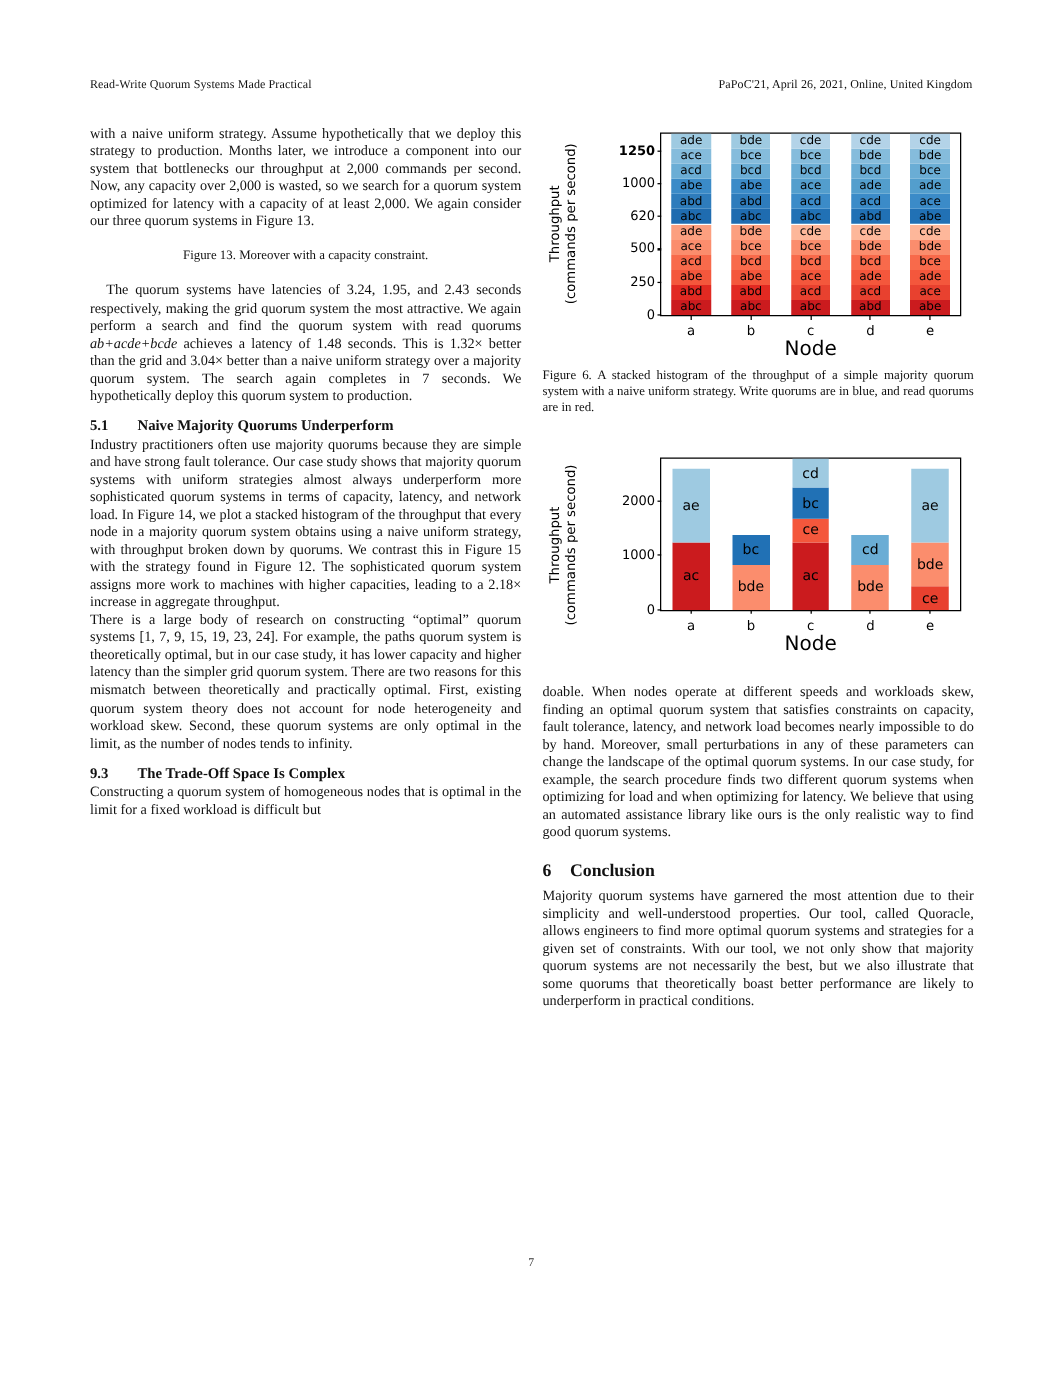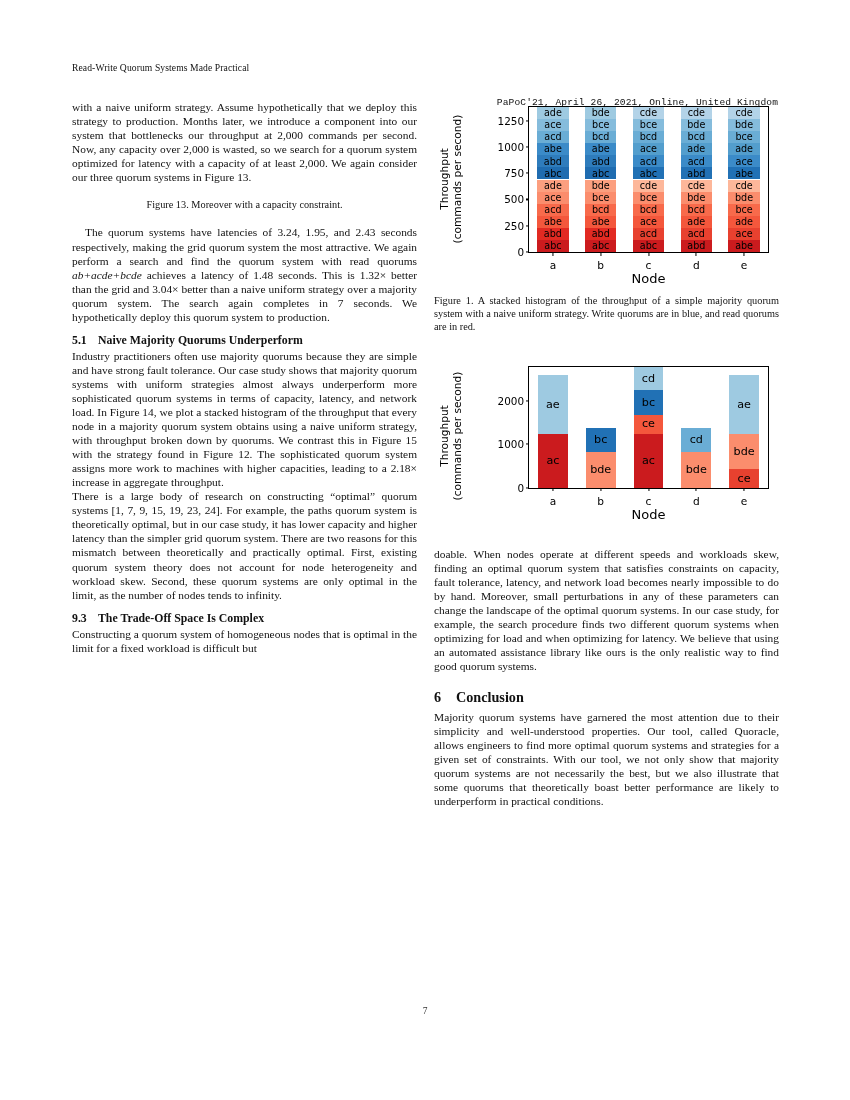--- a/index.html
+++ b/index.html
@@ -26,21 +26,21 @@
     position: absolute;
     left: 72px; top: 62px;
     width: 706px;
     display: flex;
     justify-content: space-between;
     font-size: 9.6px;
     letter-spacing: 0.1px;
     color: #111;
   }
   .runhead .rh-left { font-family: "Liberation Serif", serif; }
-  .runhead .rh-right { font-family: Liberation Mono, monospace; margin-top: 35px; }
+  .runhead .rh-right { font-family: Liberation Serif, serif; }
 
   
   .col {
     position: absolute;
     top: 100px;
     width: 345px;
     font-size: 11.4px;
     line-height: 14.05px;
     text-align: justify;
     text-justify: inter-word;
@@ -81,21 +81,21 @@
   }
   h2.sec .num { display: inline-block; width: 22px; }
 
   h3.subsec {
     font-family: "Liberation Serif", serif;
     font-size: 11.8px;
     font-weight: bold;
     margin: 9px 0 2px 0;
     line-height: 14px;
   }
-  h3.subsec .num { display: inline-block; width: 26px; }
+  h3.subsec .num { display: inline-block; width: 38px; }
 
   .pagenum {
     position: absolute;
     left: 0; top: 1006px;
     width: 850px;
     text-align: center;
     font-size: 9.4px;
     color: #333;
   }
 
@@ -161,21 +161,21 @@
     top: 100%;
     width: 1.1px;
     height: 3.5px;
     background: #000;
     transform: translateX(-50%);
   }
   .xlabel {
     position: absolute;
     width: 100%;
     text-align: center;
-    font-size: 13px;
+    font-size: 16px;
     color: #000;
     font-family: "DejaVu Sans", sans-serif;
   }
 
   .bar-seg {
     position: absolute;
     box-sizing: border-box;
     display: flex;
     align-items: center;
     justify-content: center;
@@ -228,25 +228,25 @@
           <span>Throughput</span>
           <span>(commands per second)</span>
         </div>
         <div class="axes" id="axes14" style="left:94px; top:6px; width:241px; height:147px;">
             <div class="ytick" style="top: 145px;">0</div>
             <div class="ytickmark" style="top: 145px;"></div>
             <div class="ytick" style="top: 118.732px;">250</div>
             <div class="ytickmark" style="top: 118.732px;"></div>
             <div class="ytick" style="top: 92.4638px;">500</div>
             <div class="ytickmark" style="top: 92.4638px;"></div>
-            <div class="ytick" style="top: 66.1957px;">750</div>
+            <div class="ytick" style="top: 66.1957px;">620</div>
             <div class="ytickmark" style="top: 66.1957px;"></div>
             <div class="ytick" style="top: 39.9275px;">1000</div>
             <div class="ytickmark" style="top: 39.9275px;"></div>
-            <div class="ytick" style="top: 13.6594px;">1250</div>
+            <div class="ytick" style="top: 13.6594px; font-weight: bold;">1250</div>
             <div class="ytickmark" style="top: 13.6594px;"></div>
             <div class="xtick" style="left: 23.9px;">a</div>
             <div class="xtickmark" style="left: 23.9px;"></div>
             <div class="bar-seg" style="left: 8.126px; top: 132.917px; width: 31.548px; height: 12.0833px; background: rgb(203, 27, 30);">
               <span class="seg-label">abc</span>
             </div>
             <div class="bar-seg" style="left: 8.126px; top: 120.833px; width: 31.548px; height: 12.0833px; background: rgb(226, 42, 34);">
               <span class="seg-label">abd</span>
             </div>
             <div class="bar-seg" style="left: 8.126px; top: 108.75px; width: 31.548px; height: 12.0833px; background: rgb(244, 87, 60);">
@@ -428,21 +428,21 @@
             <div class="bar-seg" style="left: 199.326px; top: 12.0833px; width: 31.548px; height: 12.0833px; background: rgb(133, 188, 220);">
               <span class="seg-label">bde</span>
             </div>
             <div class="bar-seg" style="left: 199.326px; top: 0px; width: 31.548px; height: 12.0833px; background: rgb(179, 211, 232);">
               <span class="seg-label">cde</span>
             </div>
           </div>
         <div class="xlabel" style="left:94px; top:172px; width:241px;">Node</div>
       </div>
       <div class="figcaption">
-        <b>Figure 1.</b><span> A stacked histogram of the throughput of a simple majority quorum system with a naive uniform strategy. Write quorums are in blue, and read quorums are in red.</span>
+        <b>Figure 6.</b><span> A stacked histogram of the throughput of a simple majority quorum system with a naive uniform strategy. Write quorums are in blue, and read quorums are in red.</span>
       </div>
     </div>
 
     <div class="figure" style="margin-top:26px;">
       <div class="plot" id="plot15" style="height:165px;">
         <div class="ylabel" style="left:4px; top:146px; width:140px;">
           <span>Throughput</span>
           <span>(commands per second)</span>
         </div>
         <div class="axes" id="axes15" style="left:94px; top:6px; width:241px; height:123px;">

